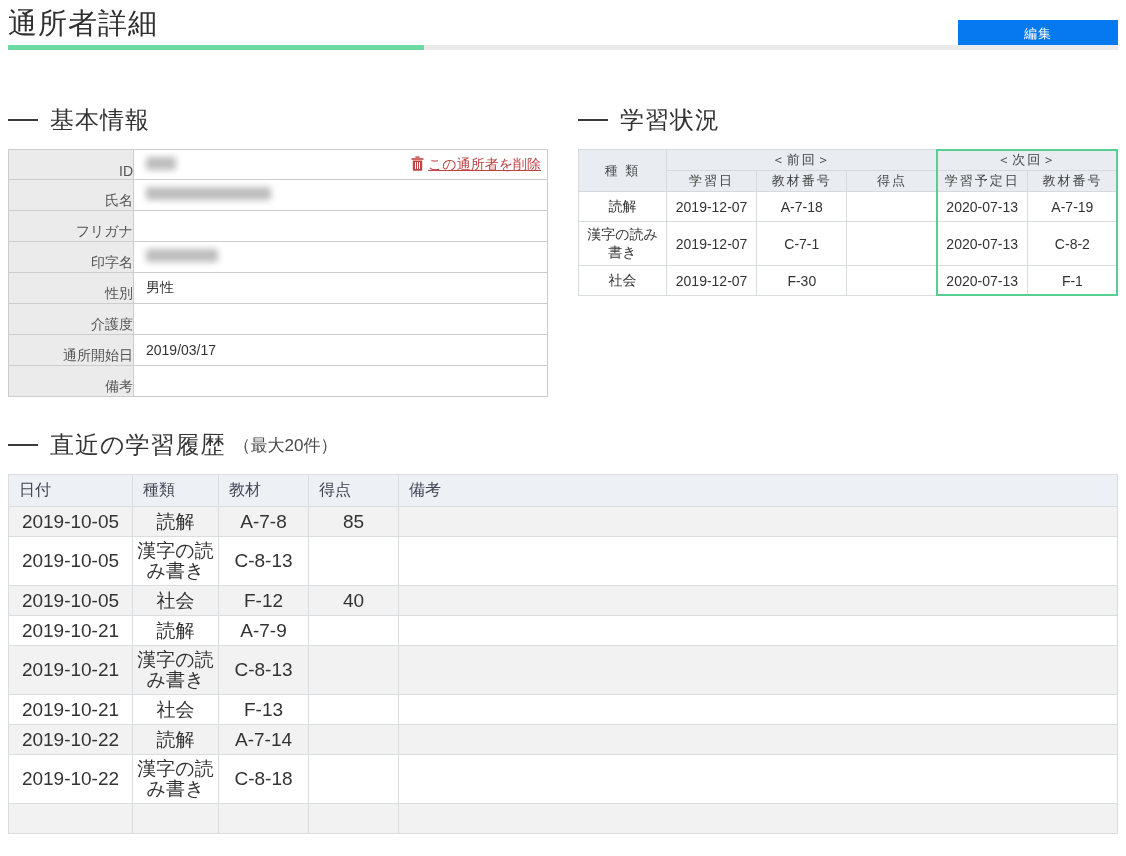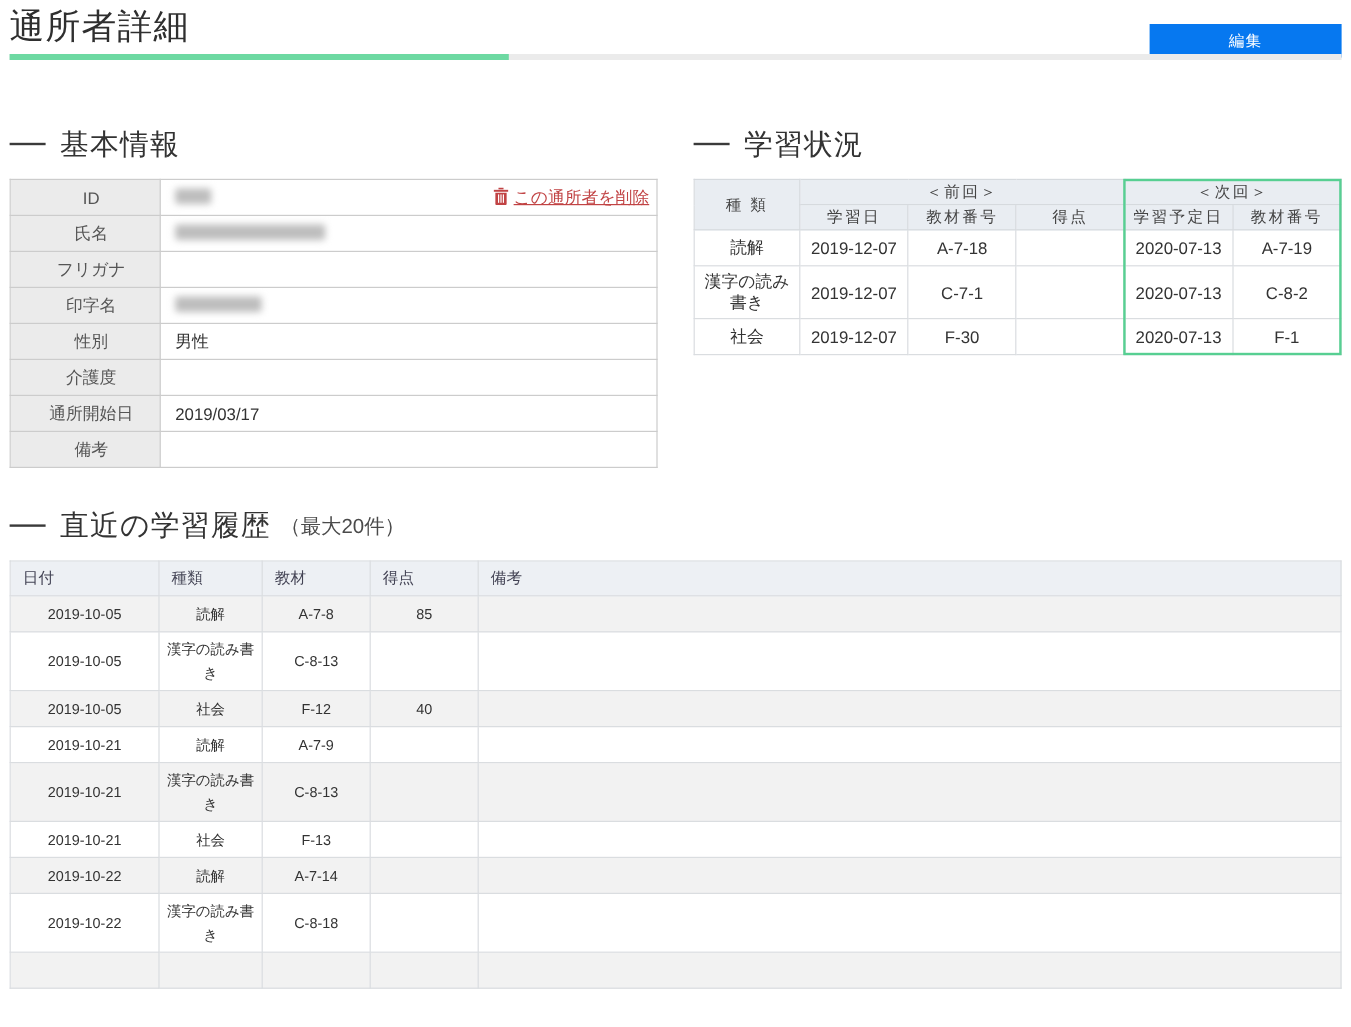--- a/index.html
+++ b/index.html
@@ -29,43 +29,43 @@
   h2 .dash{display:inline-block;width:30px;height:2px;background:#3a3a3a;margin-right:12px;flex:none;}
   h2 .note{font-size:17px;color:#4a4a4a;margin-left:8px;letter-spacing:0;}
   
   .cols{display:flex;margin-top:54px;align-items:flex-start;}
   .col-left{width:540px;flex:none;}
   .col-right{width:540px;flex:none;margin-left:30px;}
   
   table{border-collapse:collapse;}
   .bi-table{width:540px;table-layout:fixed;}
   .bi-table th,.bi-table td{border:1px solid var(--border);height:30px;font-size:14px;font-weight:400;}
-  .bi-table th{width:125px;background:var(--label-bg);color:var(--muted);text-align:center;padding:0 0 0 10px;}
+  .bi-table th{width:125px;background:var(--label-bg);color:var(--muted);text-align:right;padding:12px 0 0 10px;}
   .bi-table td{padding:0 6px 0 12px;color:#333;}
   .cell-flex{display:flex;align-items:center;justify-content:space-between;}
   .blob{display:inline-block;height:13px;background:#bdbdbd;border-radius:2px;filter:blur(3px);}
   .del-link{color:var(--red);font-size:14px;text-decoration:underline;display:inline-flex;align-items:center;white-space:nowrap;}
   .del-link svg{margin-right:4px;}
   .days span{font-weight:700;font-size:15px;margin-right:9px;color:var(--day-off);}
   .days span.on{color:var(--day-on);}
   
   .ls-wrap{position:relative;width:540px;}
   .ls-table{width:540px;table-layout:fixed;}
   .ls-table th{background:var(--head-bg);border:1px solid #d6dade;font-weight:400;font-size:13px;color:#444;height:21px;letter-spacing:2px;}
   .ls-table td{border:1px solid var(--border-light);font-size:14px;text-align:center;color:#333;padding:3px 2px;}
   .ls-table .c0{width:88px;}.ls-table .c1{width:90px;}.ls-table .c2{width:90px;}
   .ls-table .c3{width:90px;}.ls-table .c4{width:90px;}.ls-table .c5{width:92px;}
   .ls-table tbody tr.h1 td{height:30px;}
   .ls-table tbody tr.h2 td{height:44px;}
   .next-outline{position:absolute;top:0;left:358px;right:0;bottom:0;border:2px solid var(--green-border);pointer-events:none;}
   
   .history{margin-top:32px;}
   .hist-table{width:1110px;table-layout:fixed;}
-  .hist-table th{background:#edf0f4;border:1px solid var(--border-light);font-weight:400;font-size:13px;color:#445;text-align:left;padding:5px 0 5px 10px;}
-  .hist-table td{border:1px solid var(--border-light);font-size:12px;text-align:center;color:#333;padding:4px 2px;line-height:20px;}
+  .hist-table th{background:#edf0f4;border:1px solid var(--border-light);font-weight:400;font-size:16px;color:#445;text-align:left;padding:5px 0 5px 10px;}
+  .hist-table td{border:1px solid var(--border-light);font-size:19px;text-align:center;color:#333;padding:4px 2px;line-height:20px;}
   .hist-table tr.odd td{background:var(--stripe);}
   .hist-table td.single{height:30px;}
   .hc0{width:124px;}.hc1{width:86px;}.hc2{width:90px;}.hc3{width:90px;}.hc4{width:auto;}
 </style>
 </head>
 <body>
 
 <div class="page">
 
   <div class="page-header">

